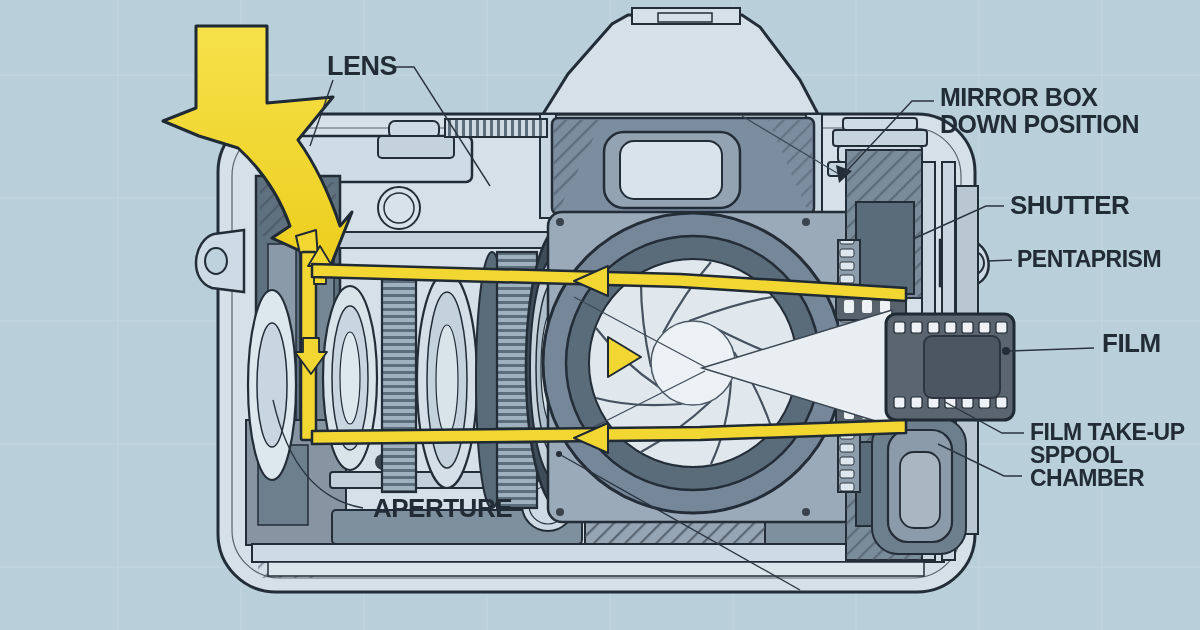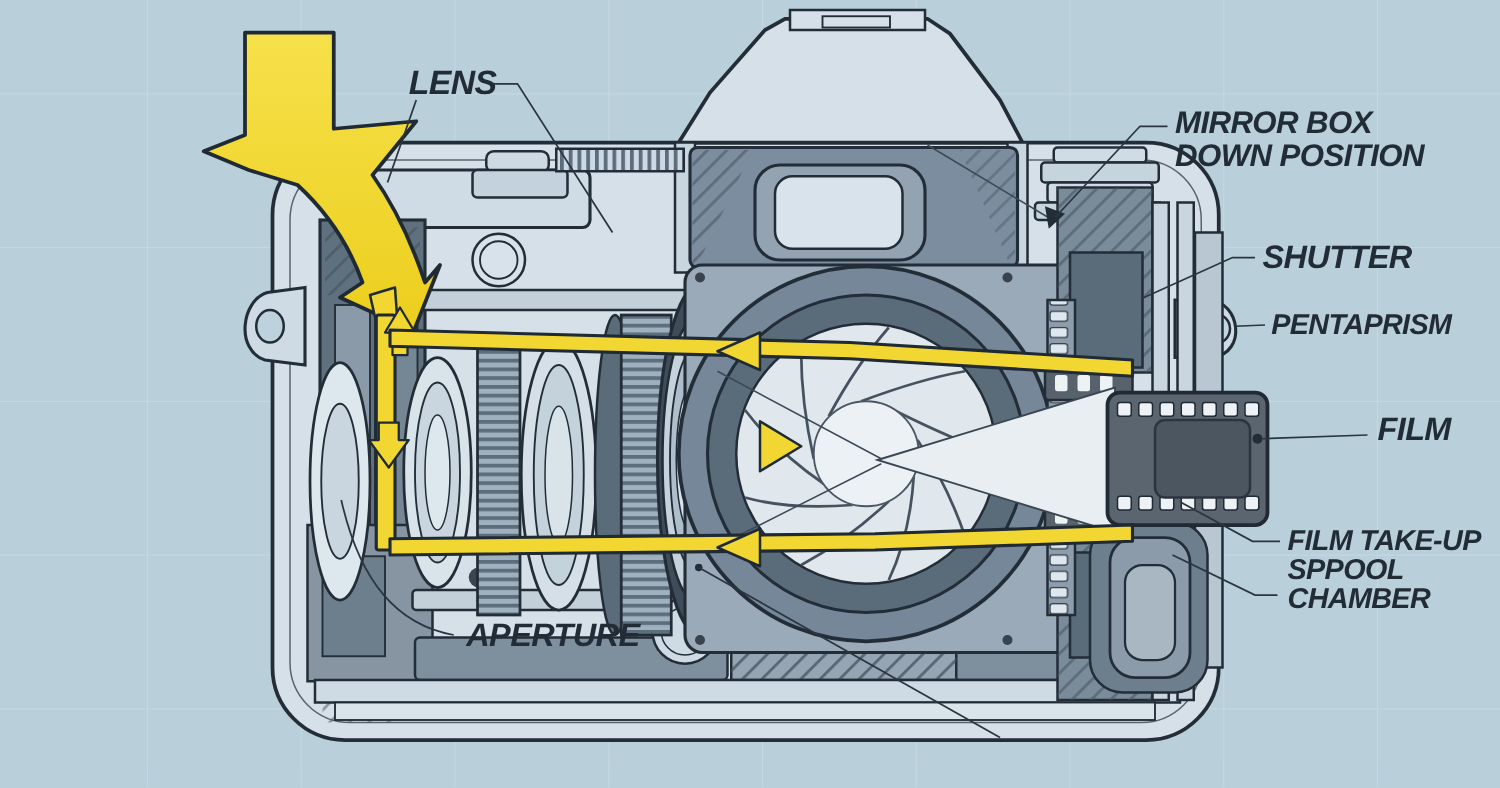--- a/index.html
+++ b/index.html
@@ -1,16 +1,16 @@
 <!DOCTYPE html>
 <html><head>
 <meta charset="utf-8">
 <style>
   html,body{margin:0;padding:0;background:#b9cfda;}
-  .stage{width:1200px;height:630px;position:relative;overflow:hidden;font-style:italic;}
+  .stage{width:1200px;height:630px;position:relative;overflow:hidden;}
   svg{display:block;}
   .lbl{font-family:"Liberation Sans","DejaVu Sans",sans-serif;font-weight:700;
        fill:#222c36;letter-spacing:-0.5px;}
   .lbl-27{font-size:27px;} .lbl-26{font-size:26px;} .lbl-25{font-size:25px;}
   .lbl-23{font-size:23px;}
   .ol{stroke:#232d38;}
   .leader{stroke:#2a3540;stroke-width:1.4;fill:none;}
   .thin{stroke:#3c4956;stroke-width:1.2;fill:none;}
 </style>
 </head>

